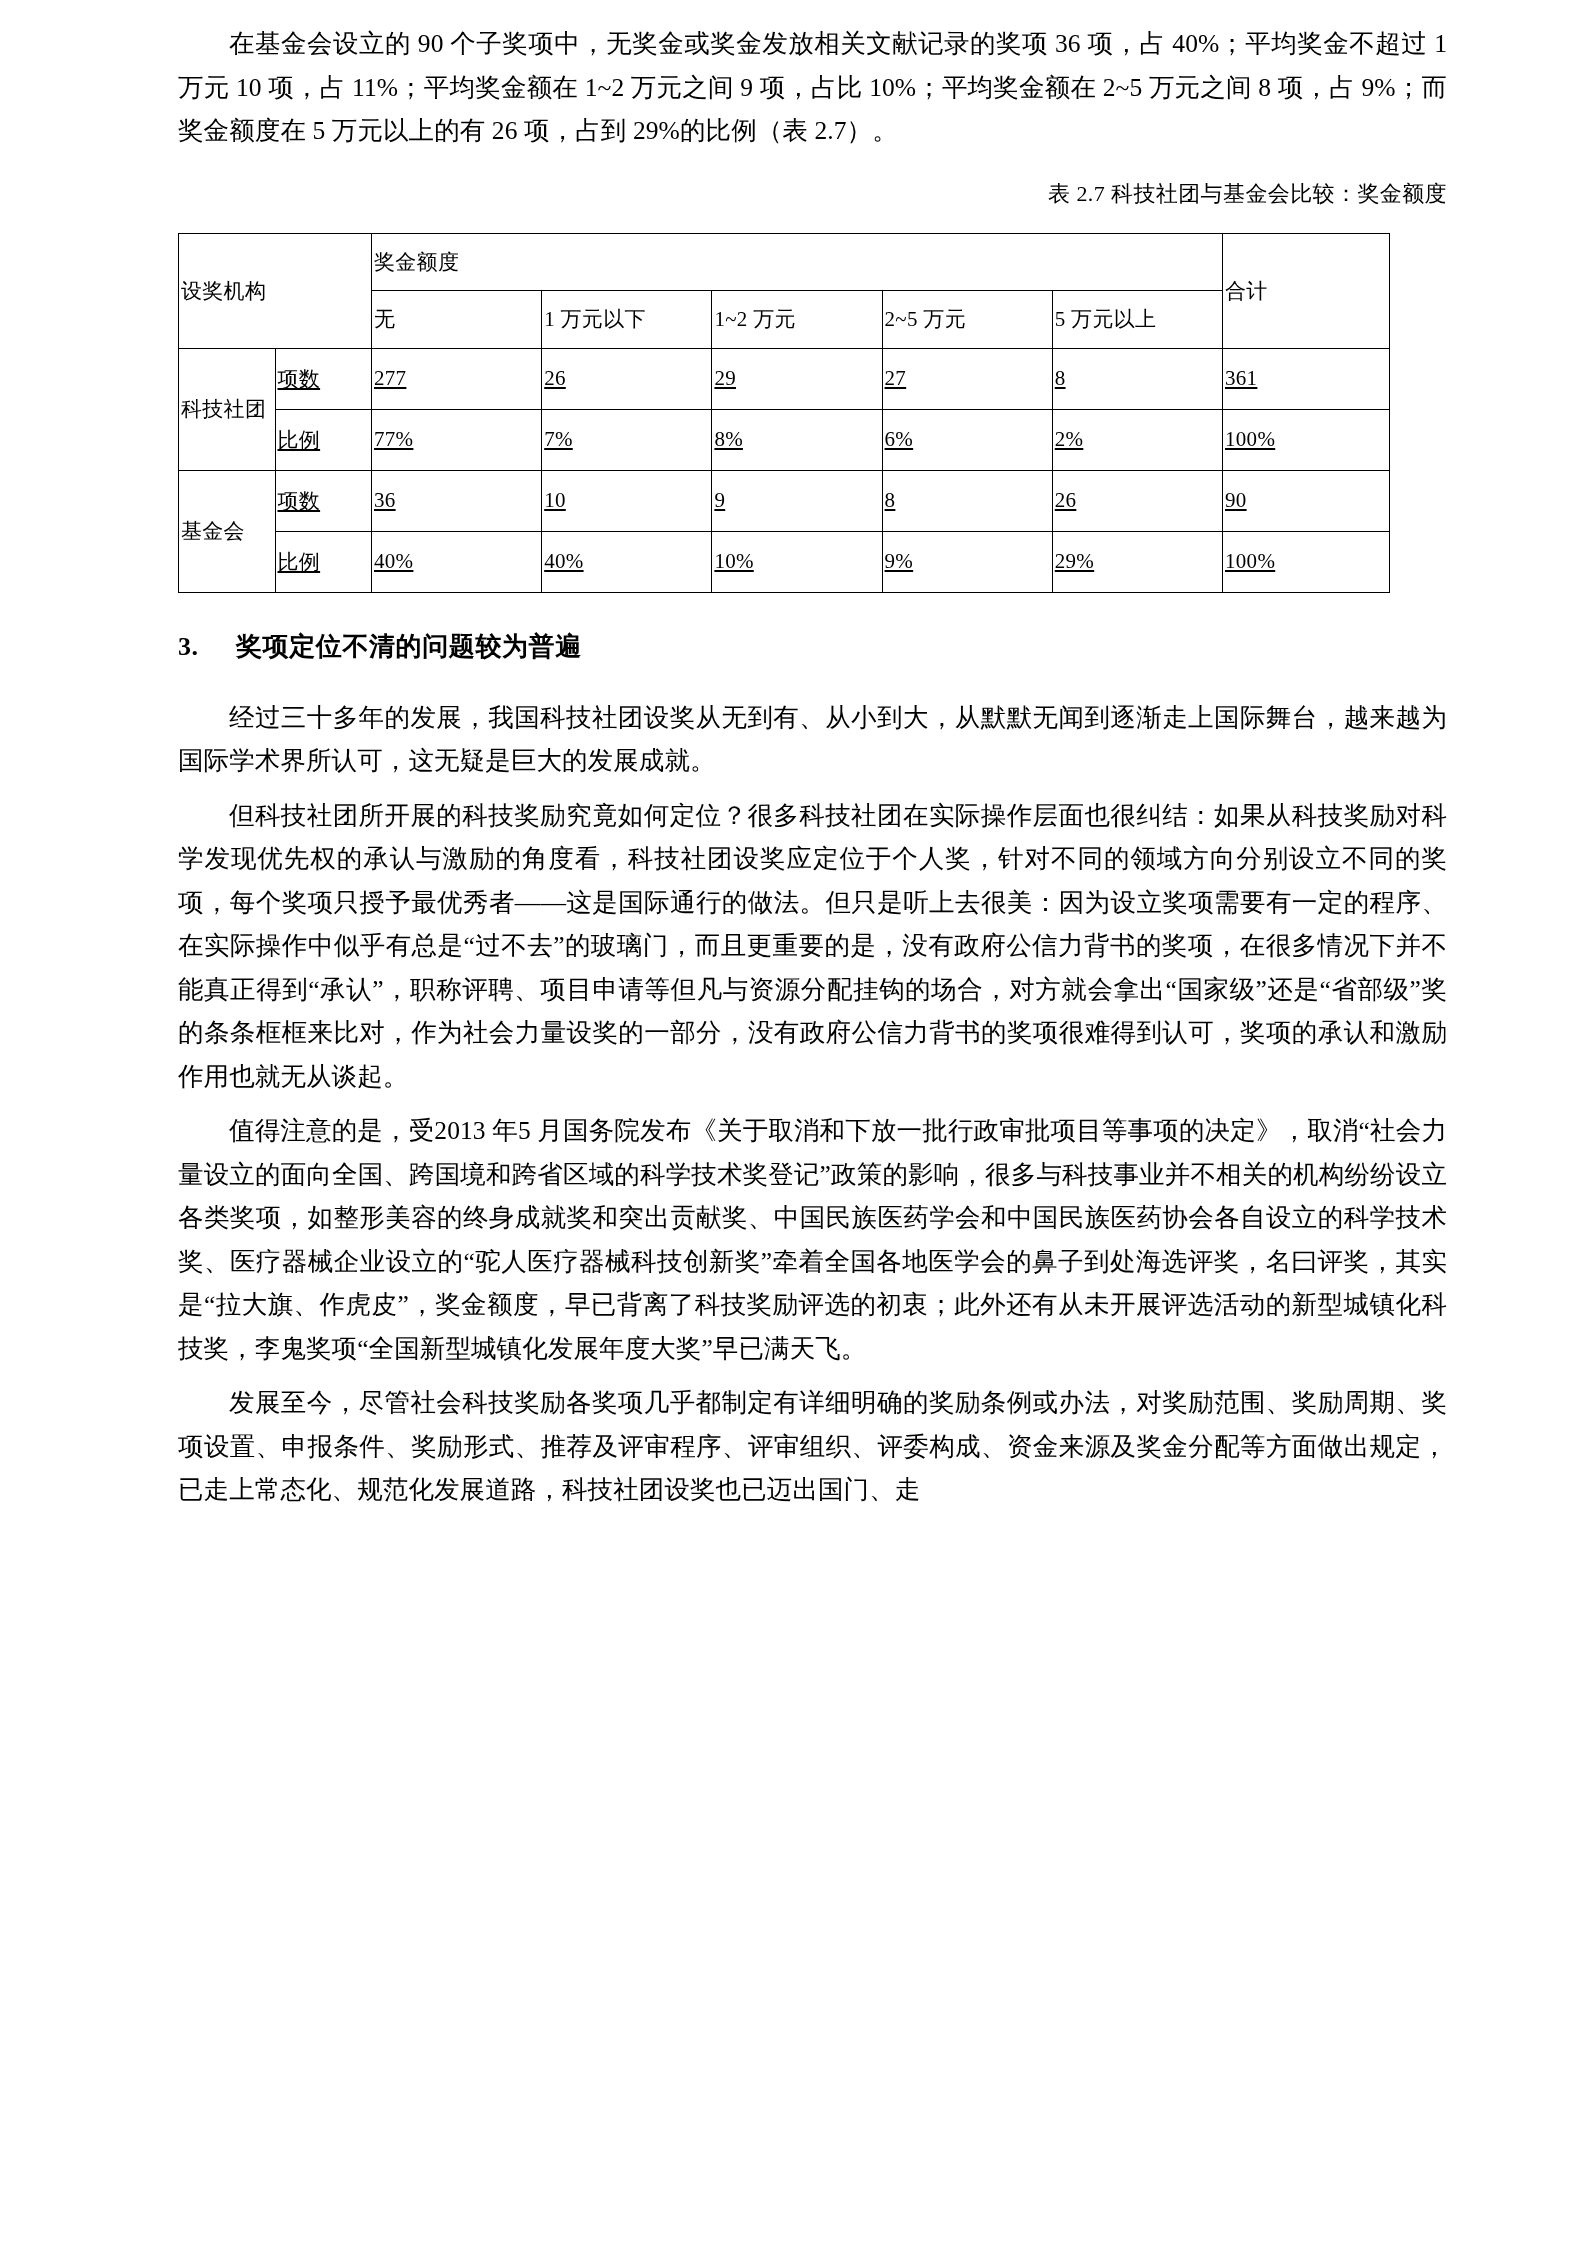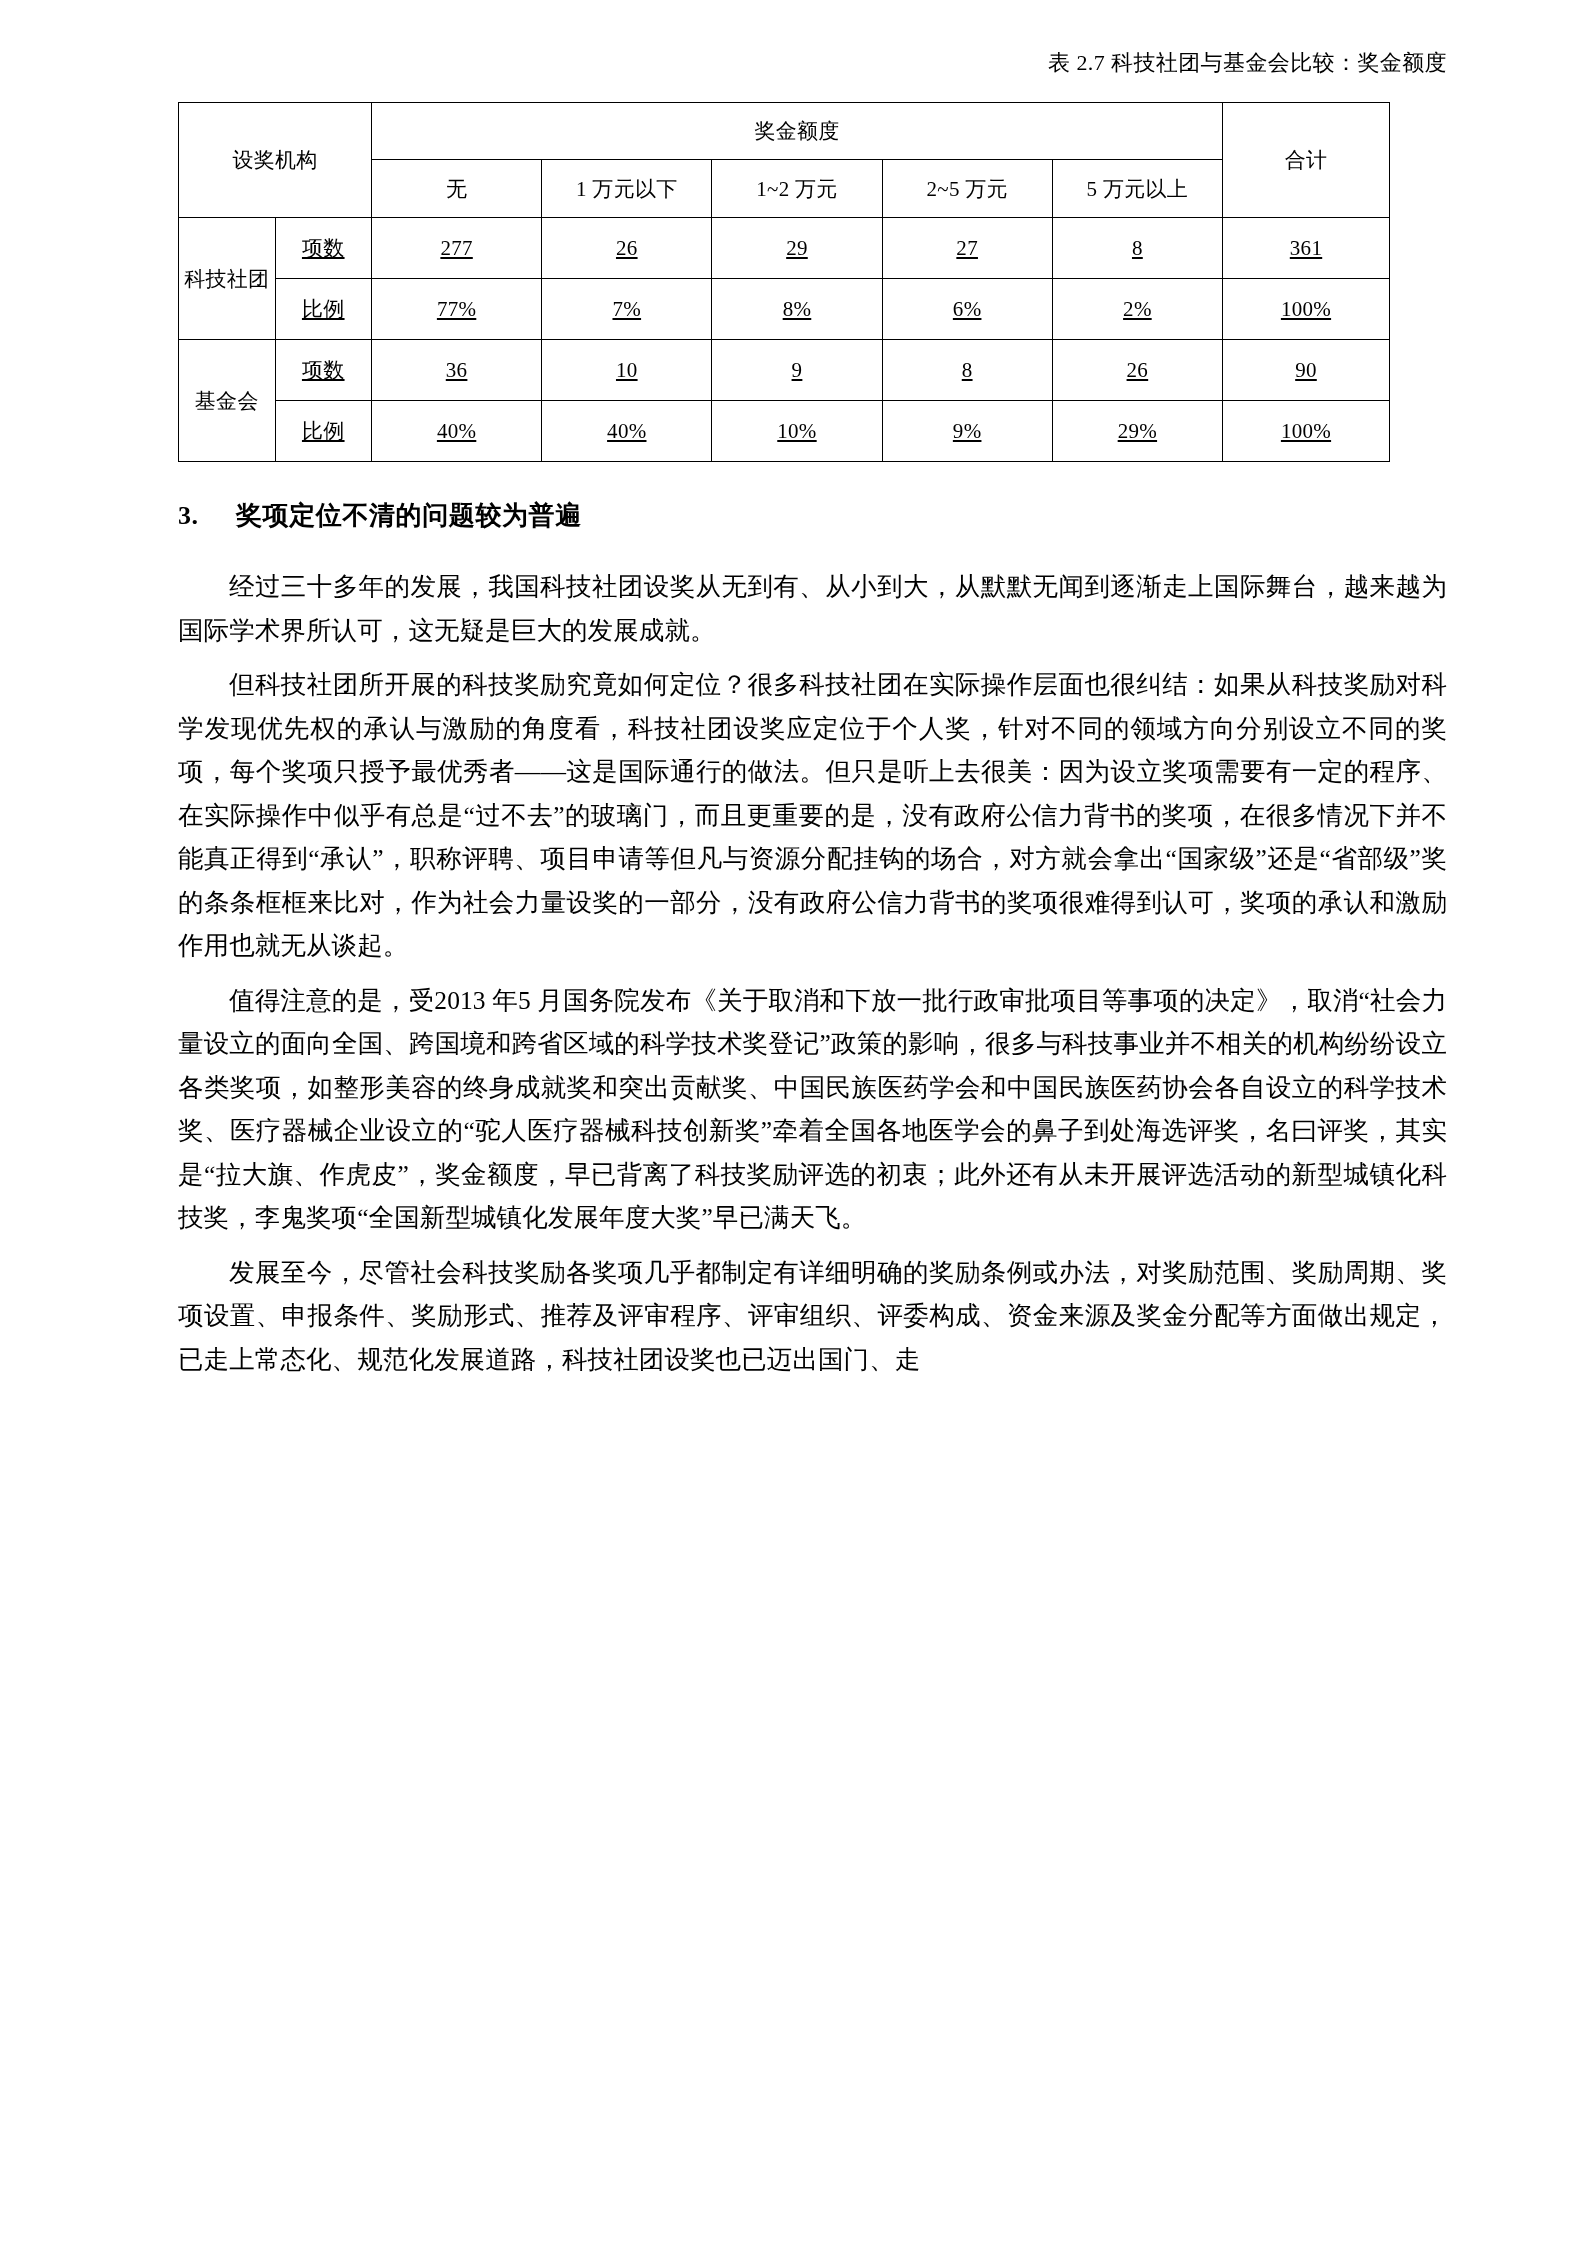--- a/index.html
+++ b/index.html
@@ -51,21 +51,20 @@
     border-collapse: collapse;
     width: 1212px;
     margin: 0 auto 0 0;
     table-layout: fixed;
   }
   table.data td,
   table.data th {
     border: 1px solid #000000;
     font-weight: normal;
     font-size: 21px;
-    text-align: center;
     vertical-align: middle;
     padding: 4px 2px;
     letter-spacing: 0.3px;
   }
   td.inst-head   { width: 188px; height: 97px; }
   td.metric-head { width: 103px; }
   td.col-n       { width: 136px; }
   td.col-a       { width: 148px; }
   td.col-b       { width: 139px; }
   td.col-c       { width: 139px; }
@@ -94,20 +93,21 @@
   }
   .section-heading .txt {
     flex: 1 1 auto;
   }
 </style>
 </head>
 <body>
 
 <div class="page">
 
+  <p class="body">在基金会设立的 90 个子奖项中，无奖金或奖金发放相关文献记录的奖项 36 项，占 40%；平均奖金不超过 1 万元 10 项，占 11%；平均奖金额在 1~2 万元之间 9 项，占比 10%；平均奖金额在 2~5 万元之间 8 项，占 9%；而奖金额度在 5 万元以上的有 26 项，占到 29%的比例（表 2.7）。</p>
 
   <div class="table-caption">表 2.7 科技社团与基金会比较：奖金额度</div>
 
   <table class="data">
     <tbody>
       <tr>
         <td class="inst-head" rowspan="2" colspan="2">设奖机构</td>
         <td class="amount-group" colspan="5">奖金额度</td>
         <td class="col-total" rowspan="2">合计</td>
       </tr>

